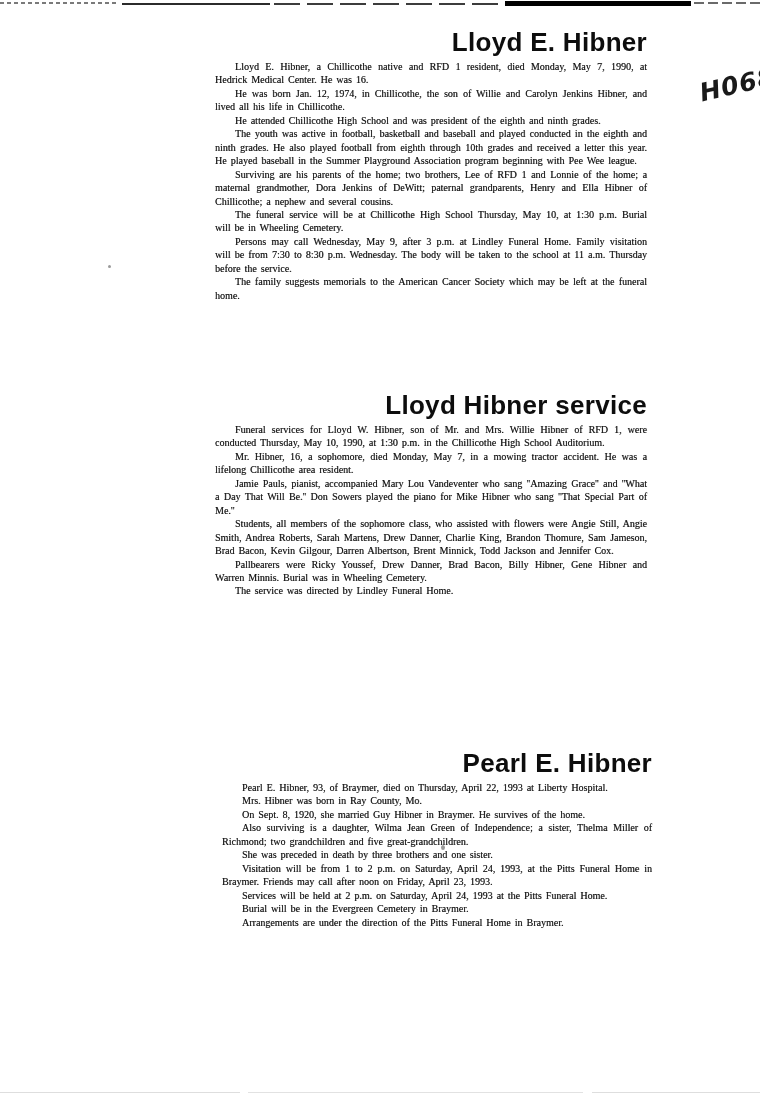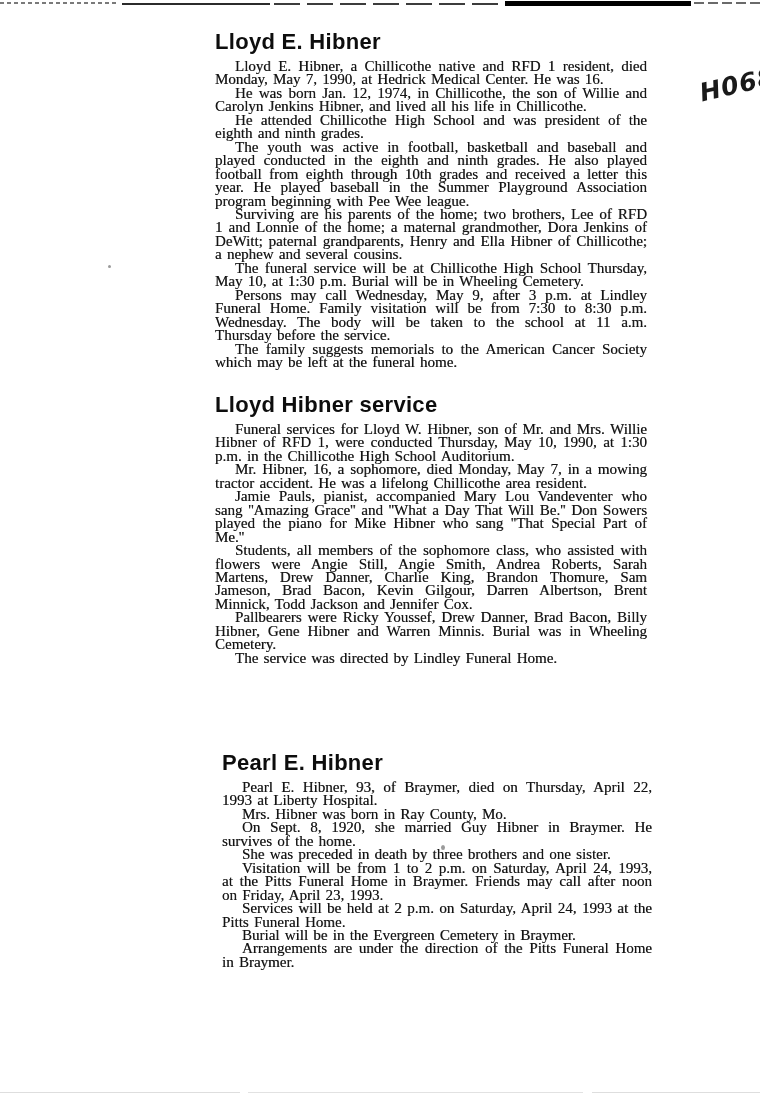--- a/index.html
+++ b/index.html
@@ -12,30 +12,30 @@
     font-family: "Liberation Serif", "DejaVu Serif", serif;
     color: #141414;
   }
   .article {
     position: absolute;
     text-align: justify;
   }
   .article h1 {
     font-family: "Liberation Sans", "DejaVu Sans", sans-serif;
     font-weight: bold;
-    font-size: 22px;
+    font-size: 26px;
     line-height: 28px;
     letter-spacing: 0.3px;
-    text-align: left;
+    text-align: right;
     margin: 0 0 4px 0;
     color: #0d0d0d;
   }
   .article p {
     margin: 0;
-    font-size: 15px;
+    font-size: 10px;
     line-height: 13.45px;
     text-indent: 20px;
     word-spacing: 1.5px;
     text-align: justify;
     text-shadow: 0.35px 0 0 rgba(0,0,0,0.55);
   }
   #article-1 { top: 28px;  left: 215px; width: 432px; }
   #article-2 { top: 391px; left: 215px; width: 432px; }
   #article-3 { top: 749px; left: 222px; width: 430px; }
 
@@ -108,20 +108,21 @@
     <p>Students, all members of the sophomore class, who assisted with flowers were Angie Still, Angie Smith, Andrea Roberts, Sarah Martens, Drew Danner, Charlie King, Brandon Thomure, Sam Jameson, Brad Bacon, Kevin Gilgour, Darren Albertson, Brent Minnick, Todd Jackson and Jennifer Cox.</p>
     <p>Pallbearers were Ricky Youssef, Drew Danner, Brad Bacon, Billy Hibner, Gene Hibner and Warren Minnis. Burial was in Wheeling Cemetery.</p>
     <p>The service was directed by Lindley Funeral Home.</p>
   </div>
 
   <div class="article" id="article-3">
     <h1>Pearl E. Hibner</h1>
     <p>Pearl E. Hibner, 93, of Braymer, died on Thursday, April 22, 1993 at Liberty Hospital.</p>
     <p>Mrs. Hibner was born in Ray County, Mo.</p>
     <p>On Sept. 8, 1920, she married Guy Hibner in Braymer. He survives of the home.</p>
+    <p>Also surviving is a daughter, Wilma Jean Green of Independence; a sister, Thelma Miller of Richmond; two grandchildren and five great-grandchildren.</p>
     <p>She was preceded in death by three brothers and one sister.</p>
     <p>Visitation will be from 1 to 2 p.m. on Saturday, April 24, 1993, at the Pitts Funeral Home in Braymer. Friends may call after noon on Friday, April 23, 1993.</p>
     <p>Services will be held at 2 p.m. on Saturday, April 24, 1993 at the Pitts Funeral Home.</p>
     <p>Burial will be in the Evergreen Cemetery in Braymer.</p>
     <p>Arrangements are under the direction of the Pitts Funeral Home in Braymer.</p>
   </div>
 
   <div class="artifact bl-a"></div>
   <div class="artifact bl-b"></div>
   <div class="artifact bl-c"></div>

